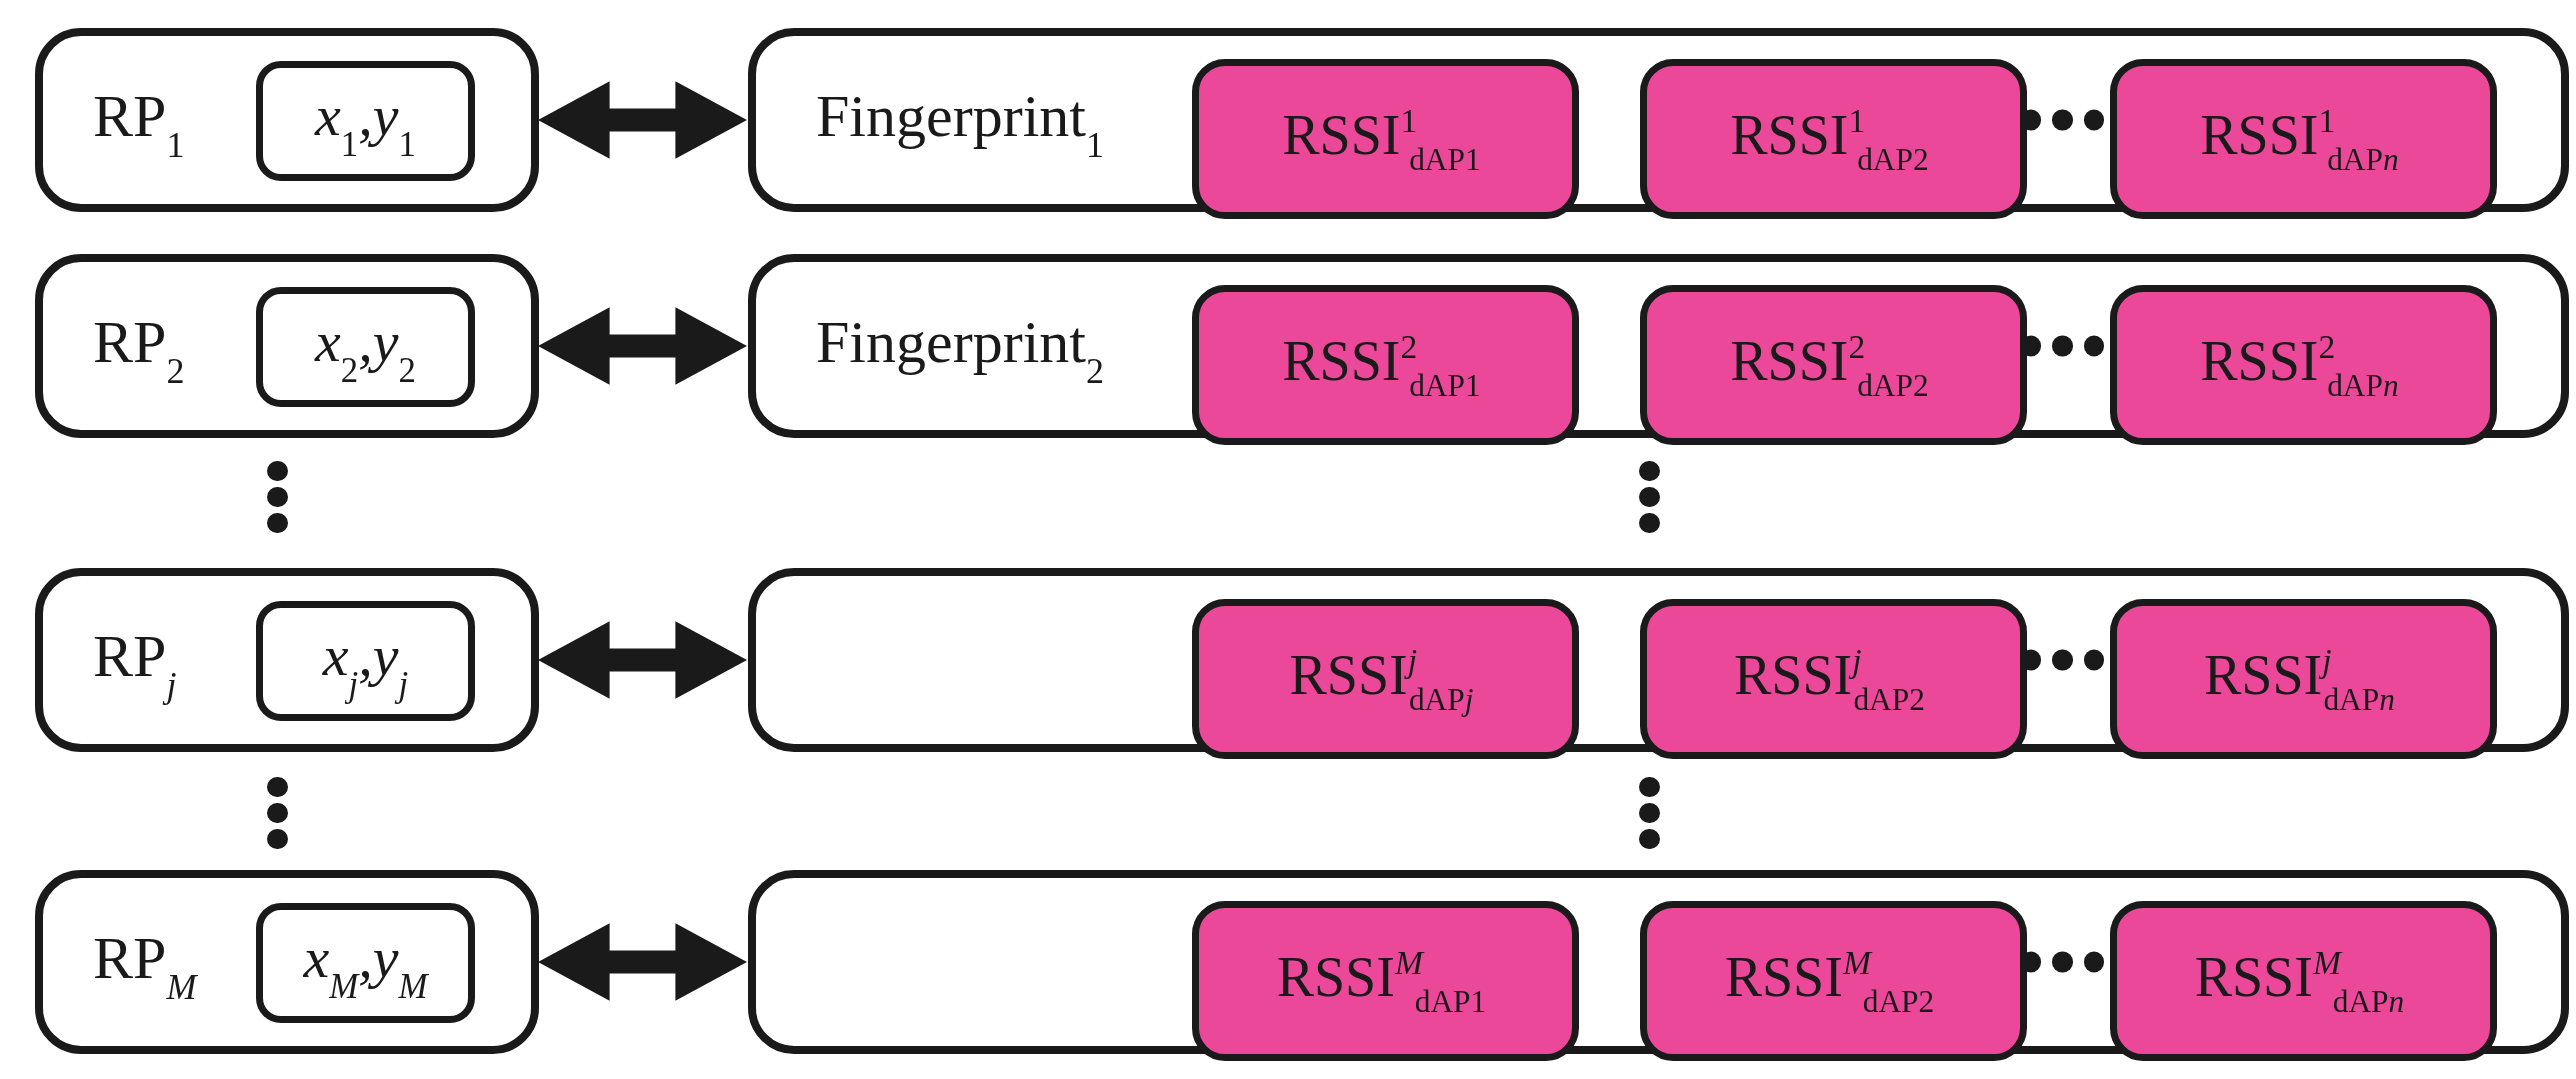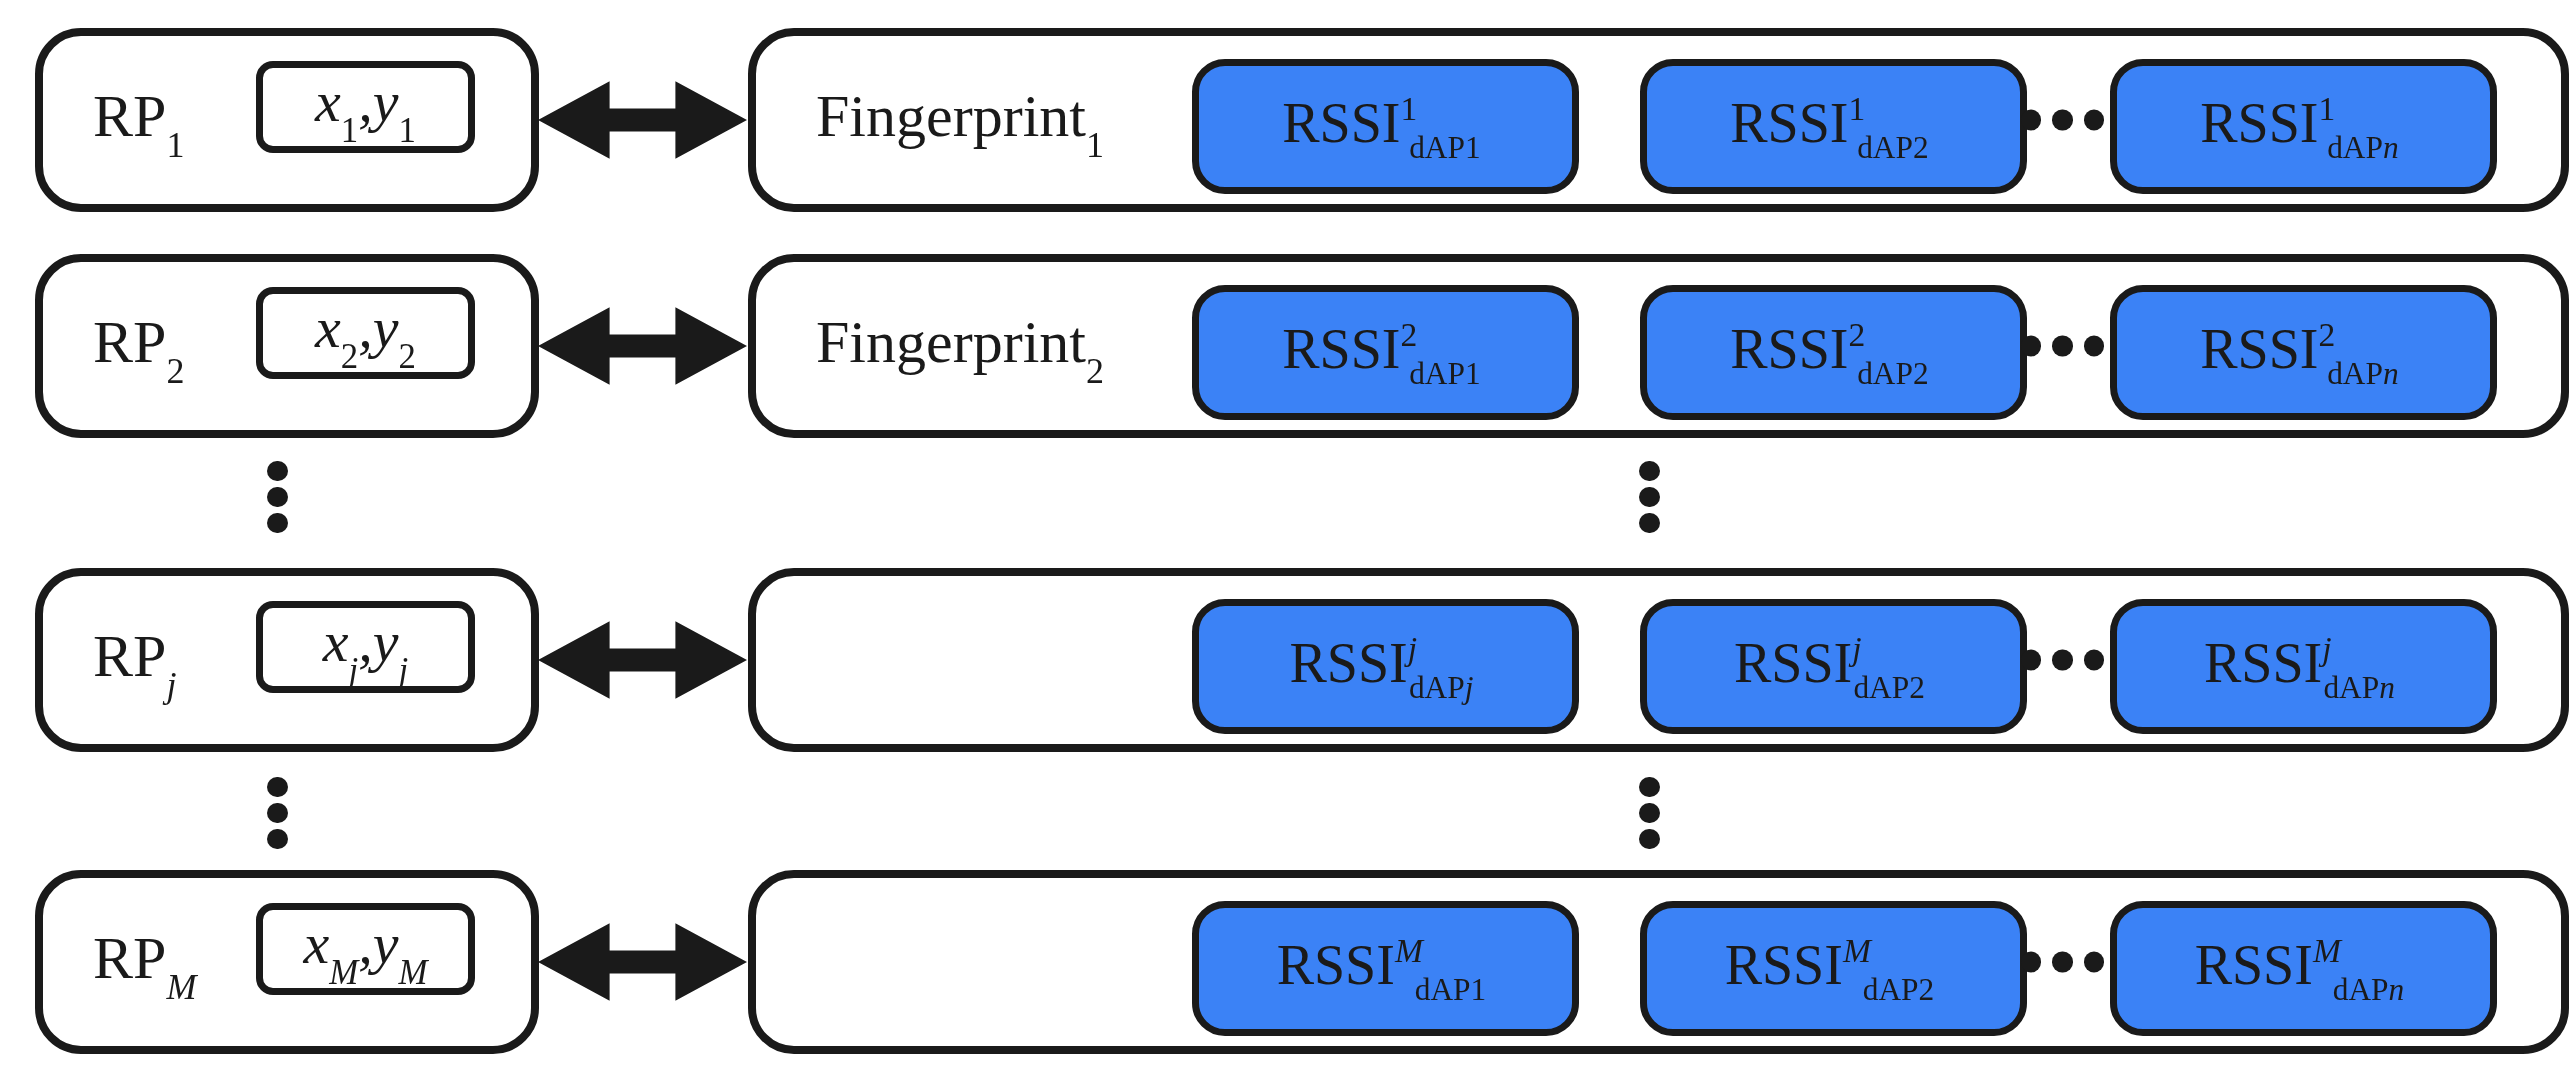--- a/index.html
+++ b/index.html
@@ -44,23 +44,23 @@
     transform: translateY(-50%);
     font-size: 60px;
     line-height: 1;
     white-space: nowrap;
   }
   .xy-box {
     position: absolute;
     right: 56px;
     top: 25px;
     width: 219px;
-    height: 92px;
+    height: 120px;
     border: 7.7px solid #1a1a1a;
-    border-radius: 17px;
+    border-radius: 25px;
     background: #ffffff;
     box-sizing: border-box;
     display: flex;
     align-items: center;
     justify-content: center;
     margin-left: 48px;
   }
   .xy-label {
     font-size: 58px;
     line-height: 1;
@@ -96,24 +96,24 @@
     top: 50%;
     transform: translateY(-50%);
     font-size: 60px;
     line-height: 1;
     white-space: nowrap;
     text-align: right;
   }
   .rssi-box {
     position: absolute;
     top: 23px;
-    height: 135px;
+    height: 160px;
     border: 7.7px solid #1a1a1a;
     border-radius: 33px;
-    background: #3b82f6;
+    background: #ec4899;
     box-sizing: border-box;
     display: flex;
     align-items: center;
     justify-content: center;
   }
   .rssi-box.b1 { left: 436px; width: 387px; }
   .rssi-box.b2 { left: 870px; width: 387px; margin-left: 14px; }
   .rssi-box.b3 { left: 1354px; width: 387px; }
 
   .rssi-label {

